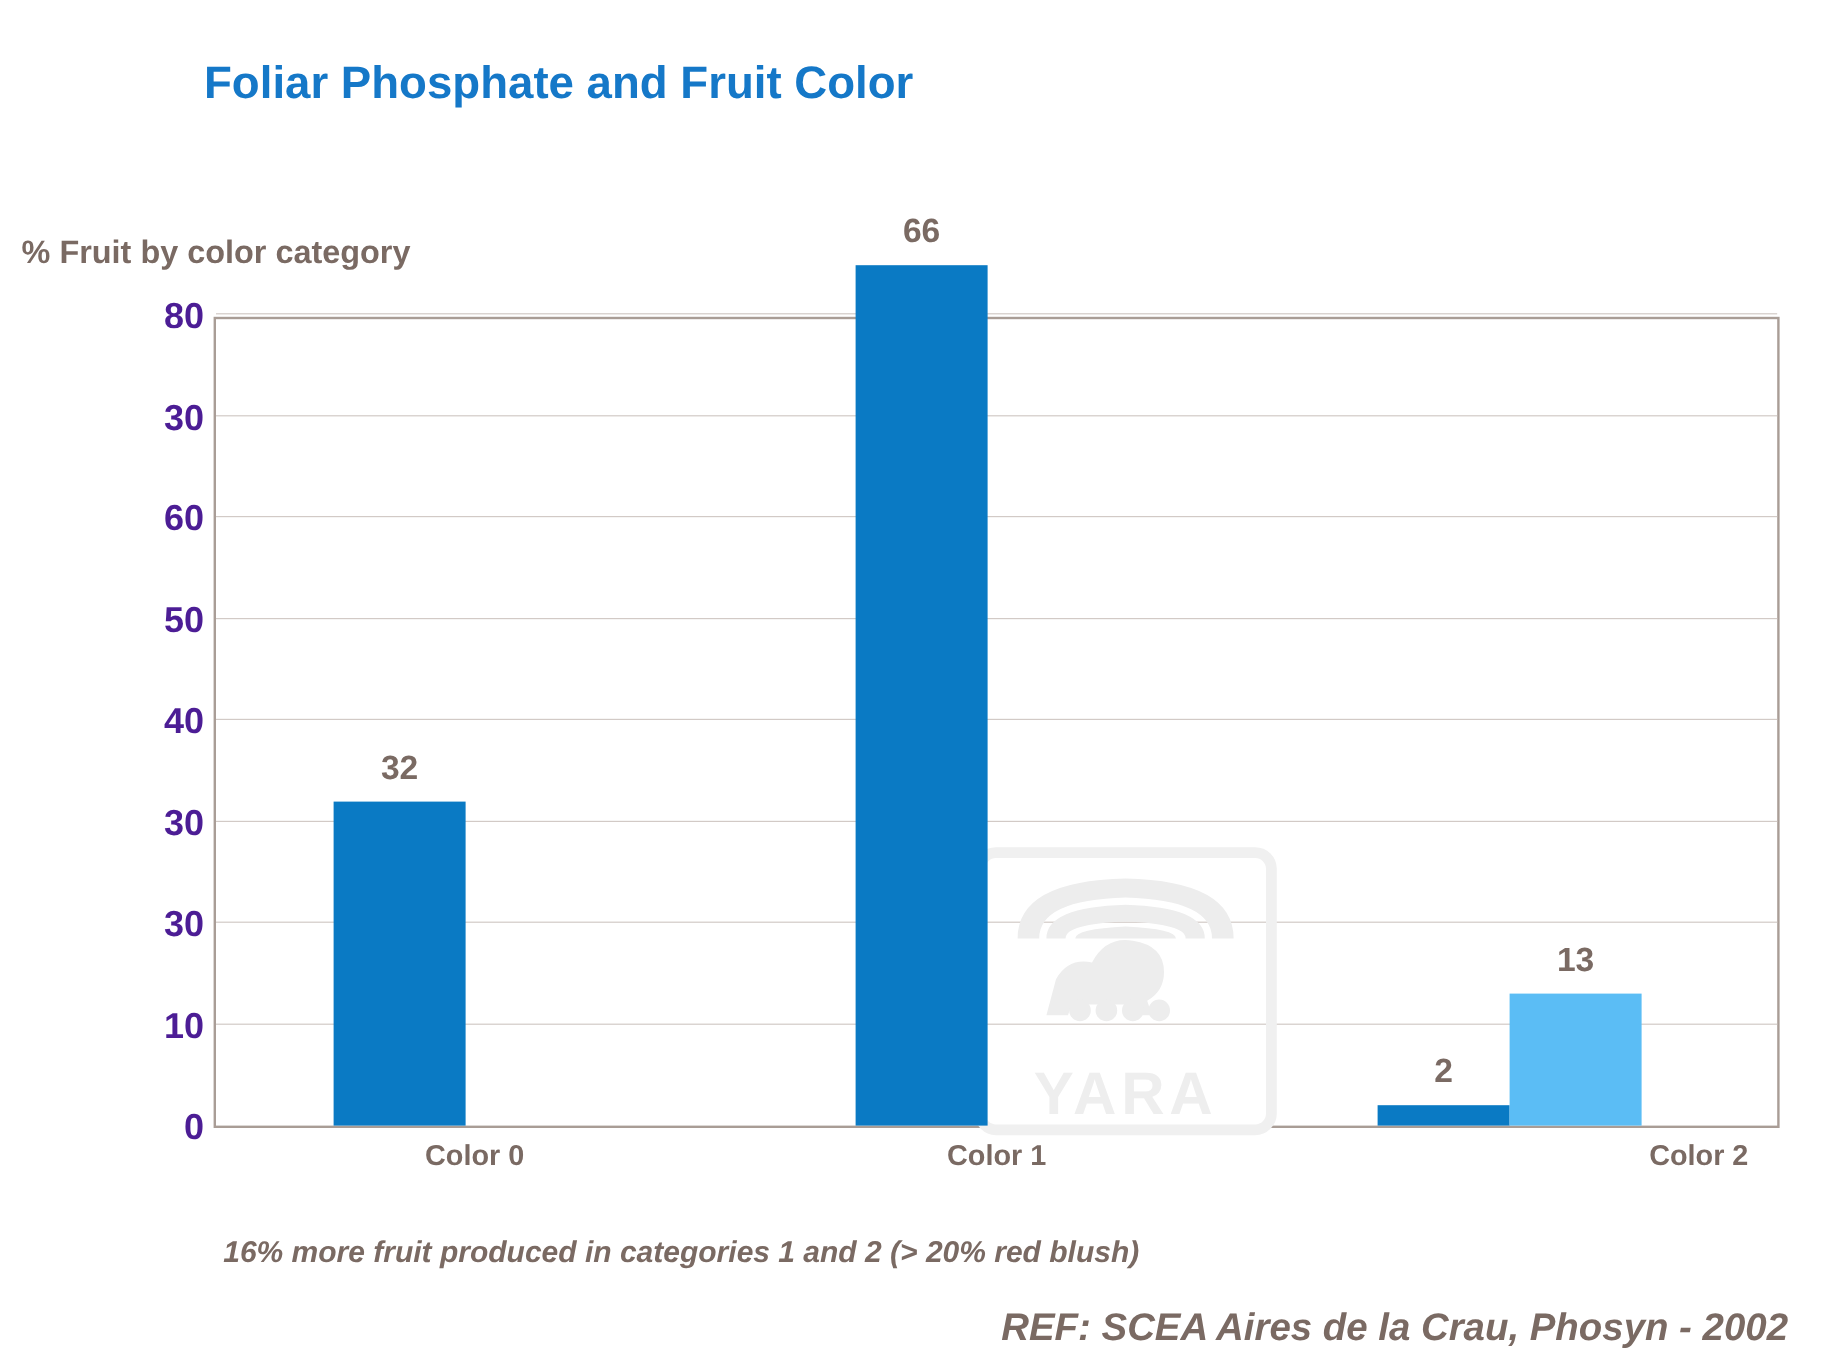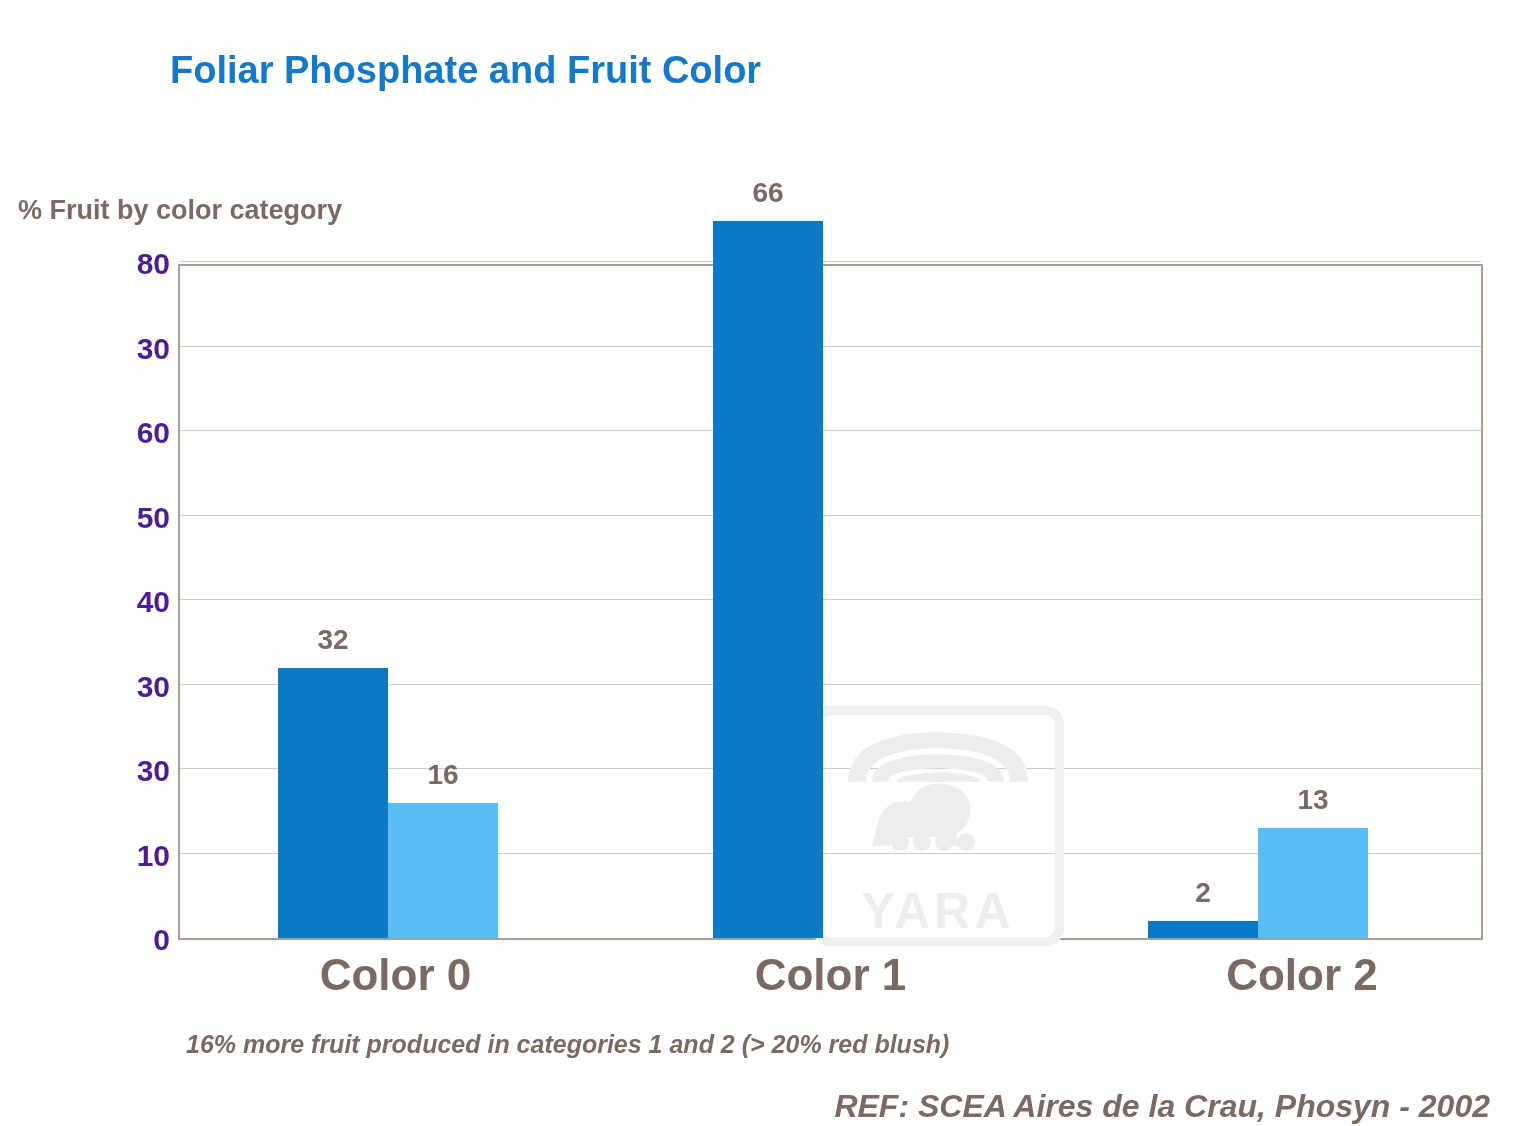--- a/index.html
+++ b/index.html
@@ -116,21 +116,21 @@
     left: 178px;
     top: 950px;
     width: 1305px;
     height: 48px;
   }
   .catlabel {
     position: absolute;
     top: 0;
     width: 420px;
     text-align: center;
-    font-size: 44px;
+    font-size: 24px;
     font-weight: bold;
     color: #7a6a63;
     white-space: nowrap;
   }
 
   
   #footnote {
     position: absolute;
     left: 186px;
     top: 1030px;
@@ -228,40 +228,37 @@
       </g>
     </svg>
     <div class="wm-text">YARA</div>
   </div>
 
   <div id="bars">
       <div class="group" style="left: 0px; width: 435px;">
         <div class="bar dark" style="height: 270.4px; background: rgb(10, 122, 196);">
           <div class="bar-value">32</div>
         </div>
-        <div class="bar light" style="height: 135.2px; background: rgb(91, 189, 245);">
-          <div class="bar-value">16</div>
-        </div>
       </div>
       <div class="group" style="left: 435px; width: 435px;">
         <div class="bar dark" style="height: 717px; background: rgb(10, 122, 196);">
           <div class="bar-value">66</div>
         </div>
       </div>
       <div class="group" style="left: 870px; width: 435px;">
         <div class="bar dark" style="height: 16.9px; background: rgb(10, 122, 196);">
           <div class="bar-value">2</div>
         </div>
         <div class="bar light" style="height: 109.85px; background: rgb(91, 189, 245);">
           <div class="bar-value">13</div>
         </div>
       </div>
     </div>
 </div>
 
 <div id="cat-labels">
     <div class="catlabel" style="left: 7.5px;">Color 0</div>
     <div class="catlabel" style="left: 442.5px; text-align: center;">Color 1</div>
-    <div class="catlabel" style="left: 914px;">Color 2</div>
+    <div class="catlabel" style="left: 859px; text-align: right;">Color 2</div>
   </div>
 
 <div id="footnote">16% more fruit produced in categories 1 and 2 (&gt; 20% red blush)</div>
 <div id="reference">REF: SCEA Aires de la Crau,  Phosyn -  2002</div>
 
 </body></html>

